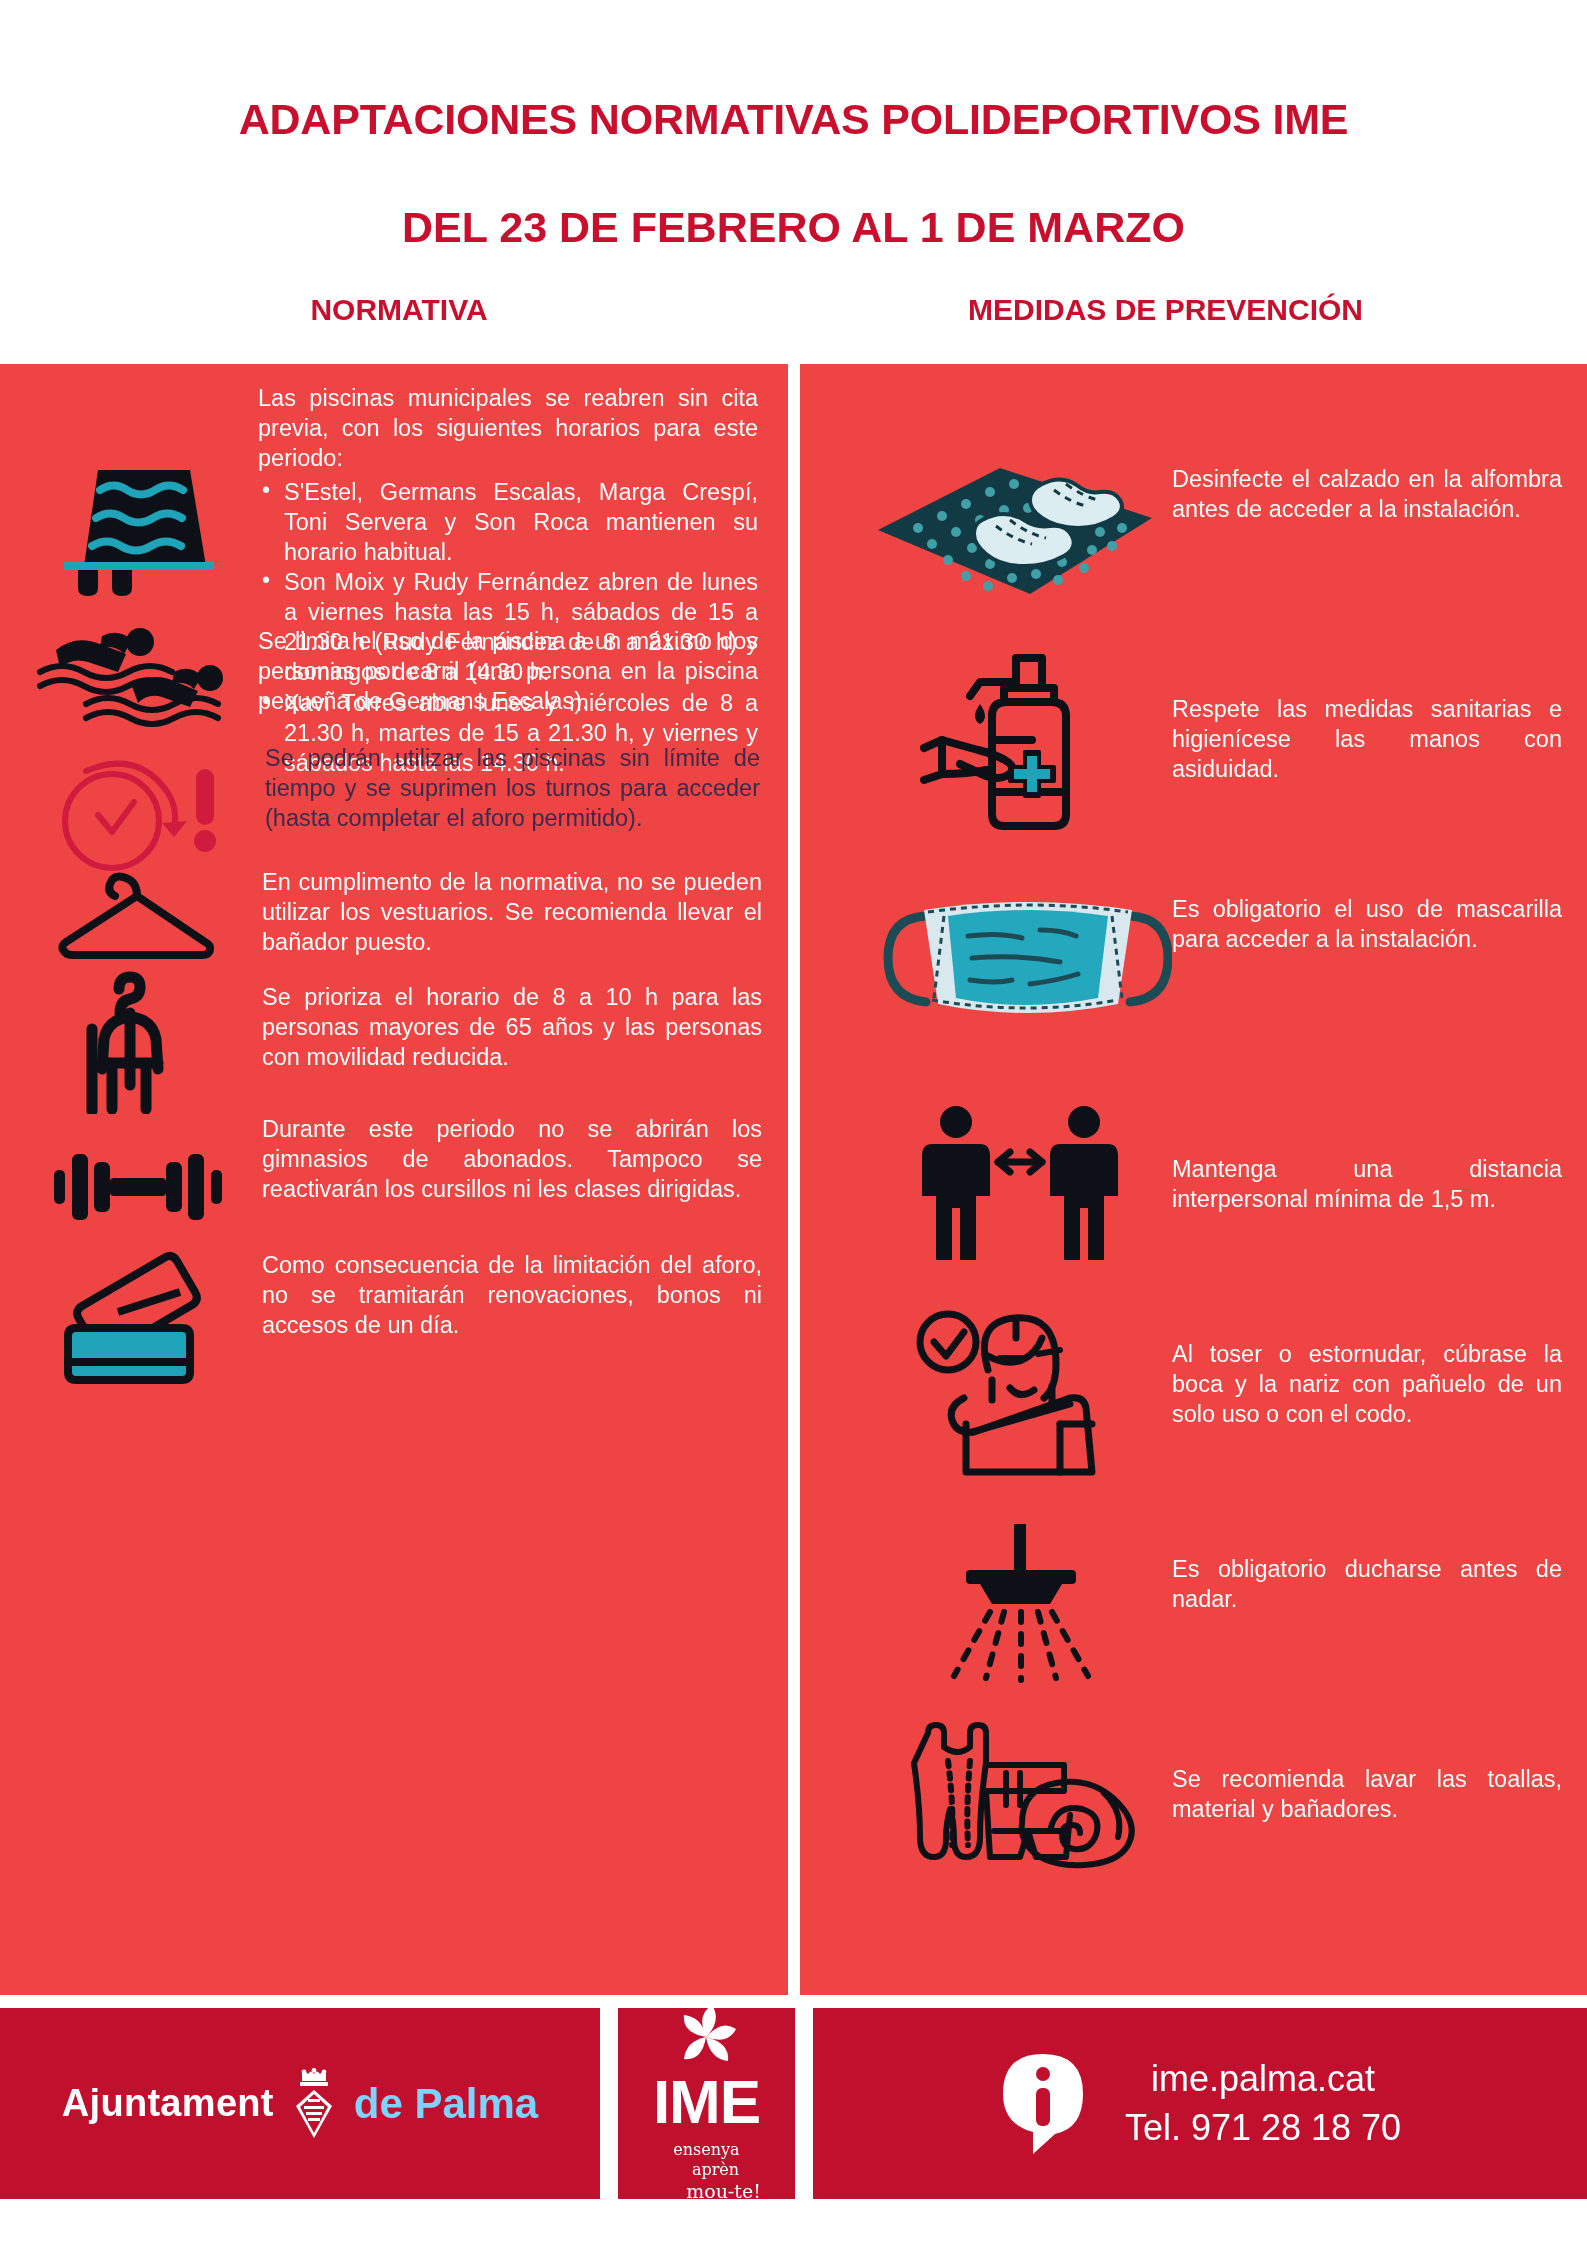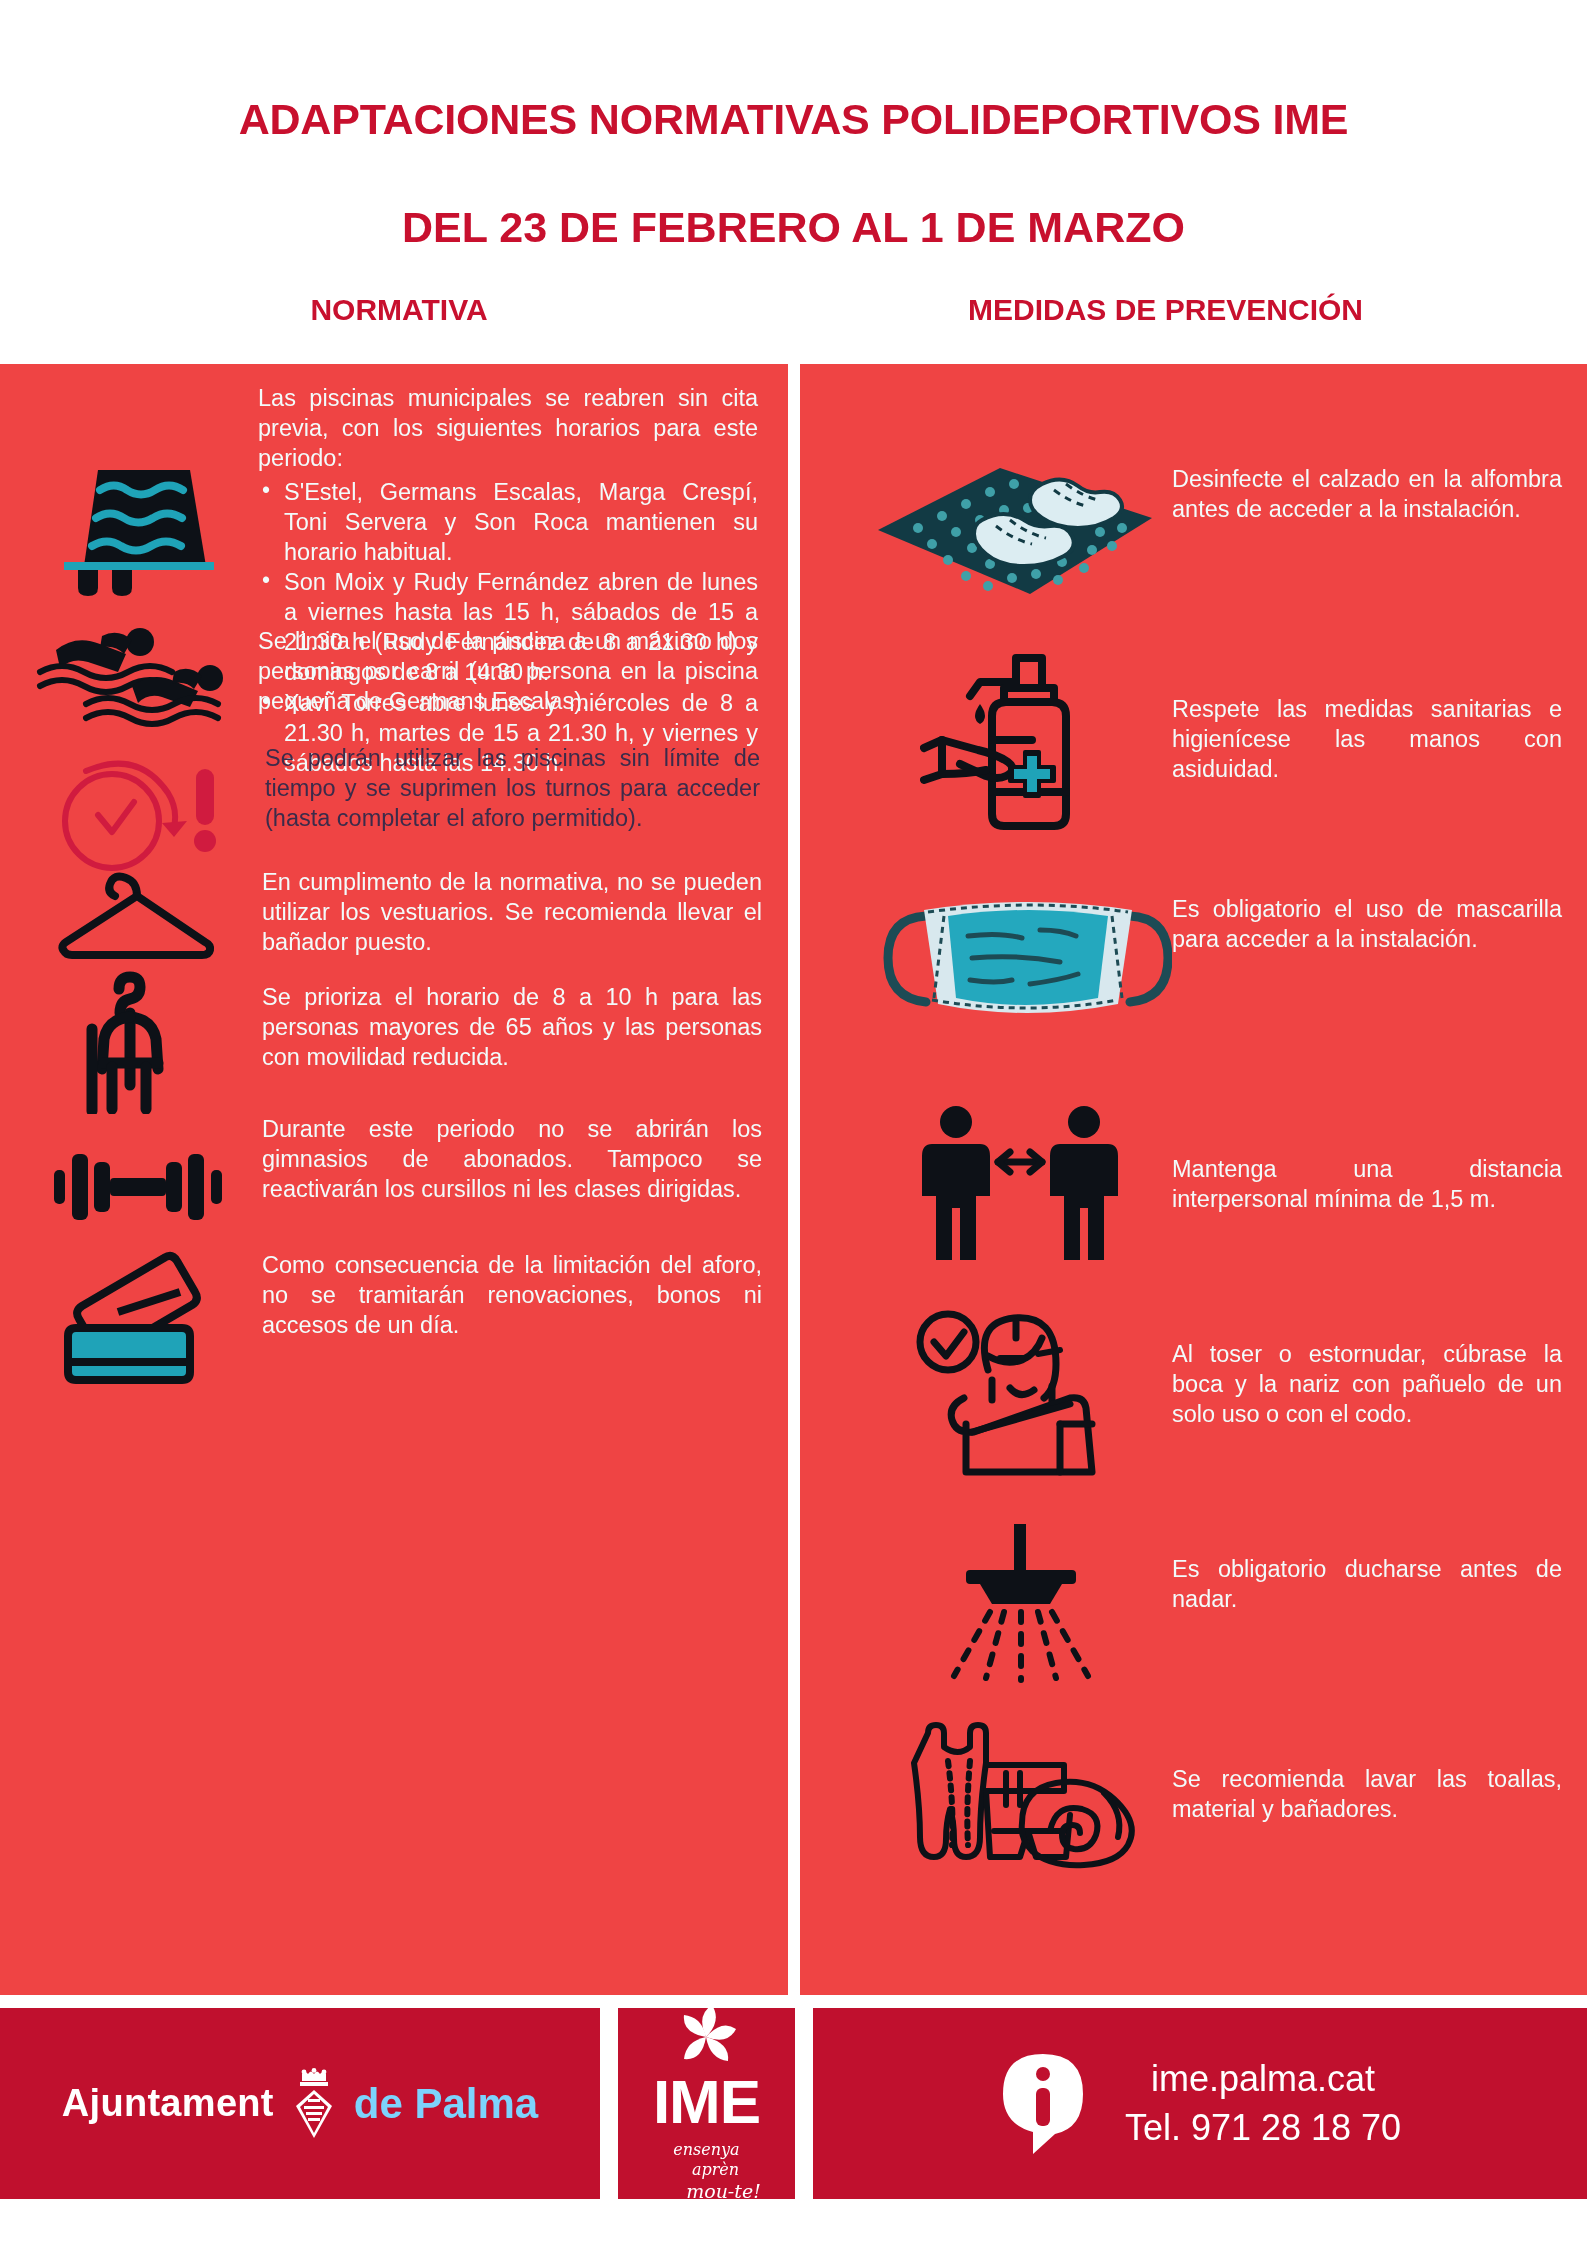--- a/index.html
+++ b/index.html
@@ -90,21 +90,21 @@
   .f-gap   { width: 18px; background: #fff; }
   .f-ime   { width: 177px; }
   .f-web   { flex: 1 1 auto; }
 
   .ajunt-row { display:flex; align-items:center; gap: 16px; }
   .ajunt-1 { color:#fff; font-size: 38px; font-weight: 700; letter-spacing: .3px; }
   .ajunt-2 { color:#7dd3fc; font-size: 42px; font-weight: bold; text-align: center; }
 
   .ime-wrap { text-align:center; color:#fff; }
   .ime-letters { font-size: 62px; font-weight: bold; letter-spacing: -1px; line-height: .95; }
-  .ime-tag { font-family:"DejaVu Serif", serif; font-style: italic; font-size: 16px; line-height:1.25; margin-top: 8px; }
+  .ime-tag { font-family:"DejaVu Serif", serif; font-size: 16px; line-height:1.25; margin-top: 8px; }
   .ime-tag .l2 { padding-left: 18px; }
   .ime-tag .l3 { padding-left: 34px; font-size: 19px; }
 
   .web-row { display:flex; align-items:center; gap: 38px; }
   .web-txt { color:#fff; text-align:center; }
   .web-url  { font-size: 36px; line-height: 1.35; }
   .web-tel  { font-size: 36px; line-height: 1.35; }
 
   svg { display:block; }
 </style>

